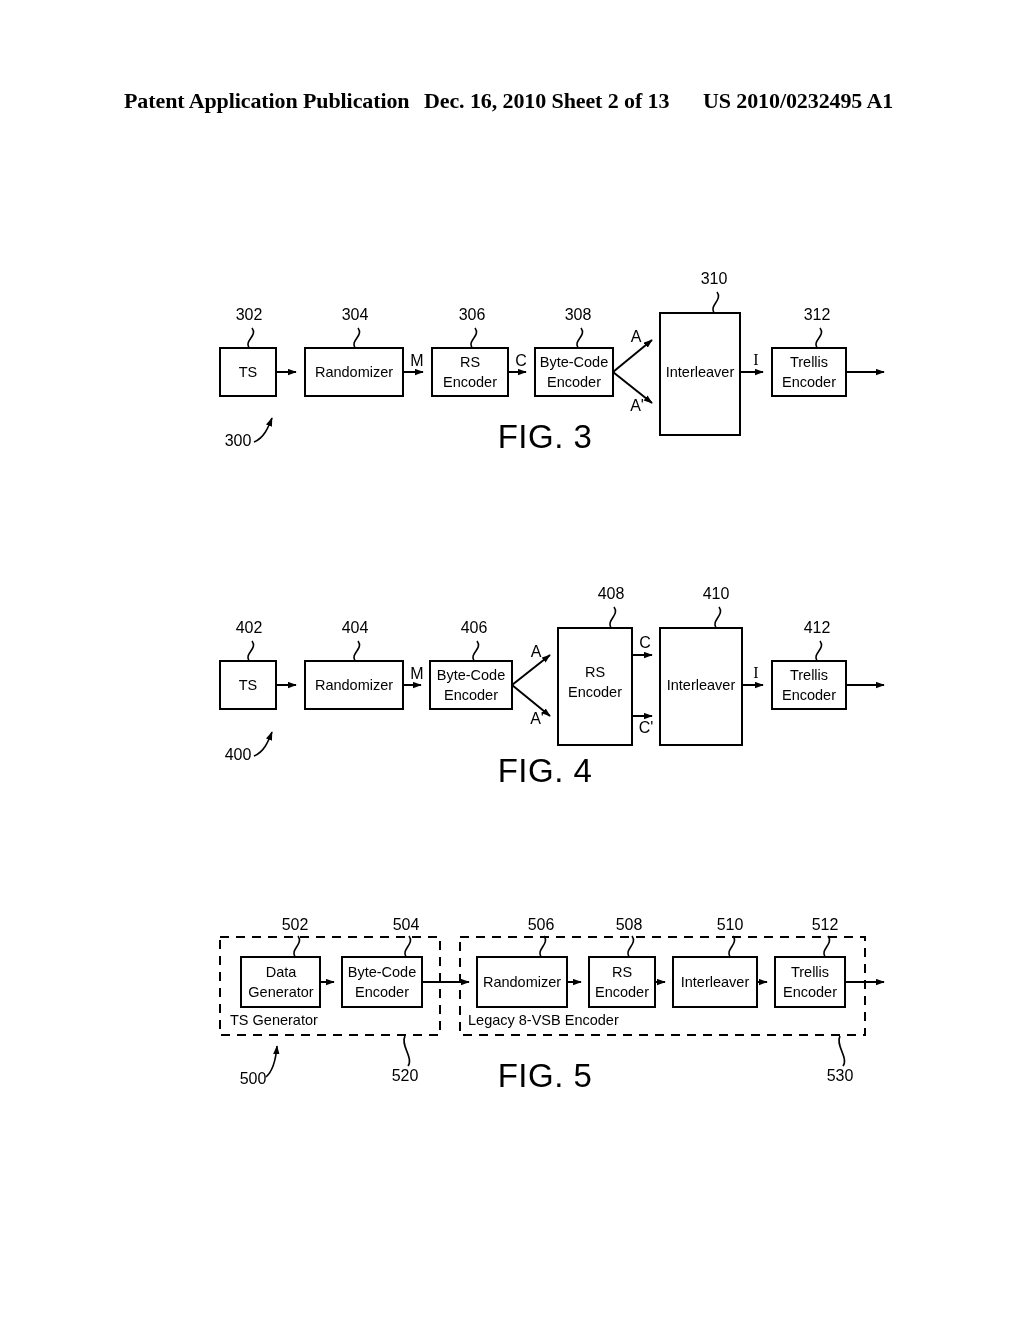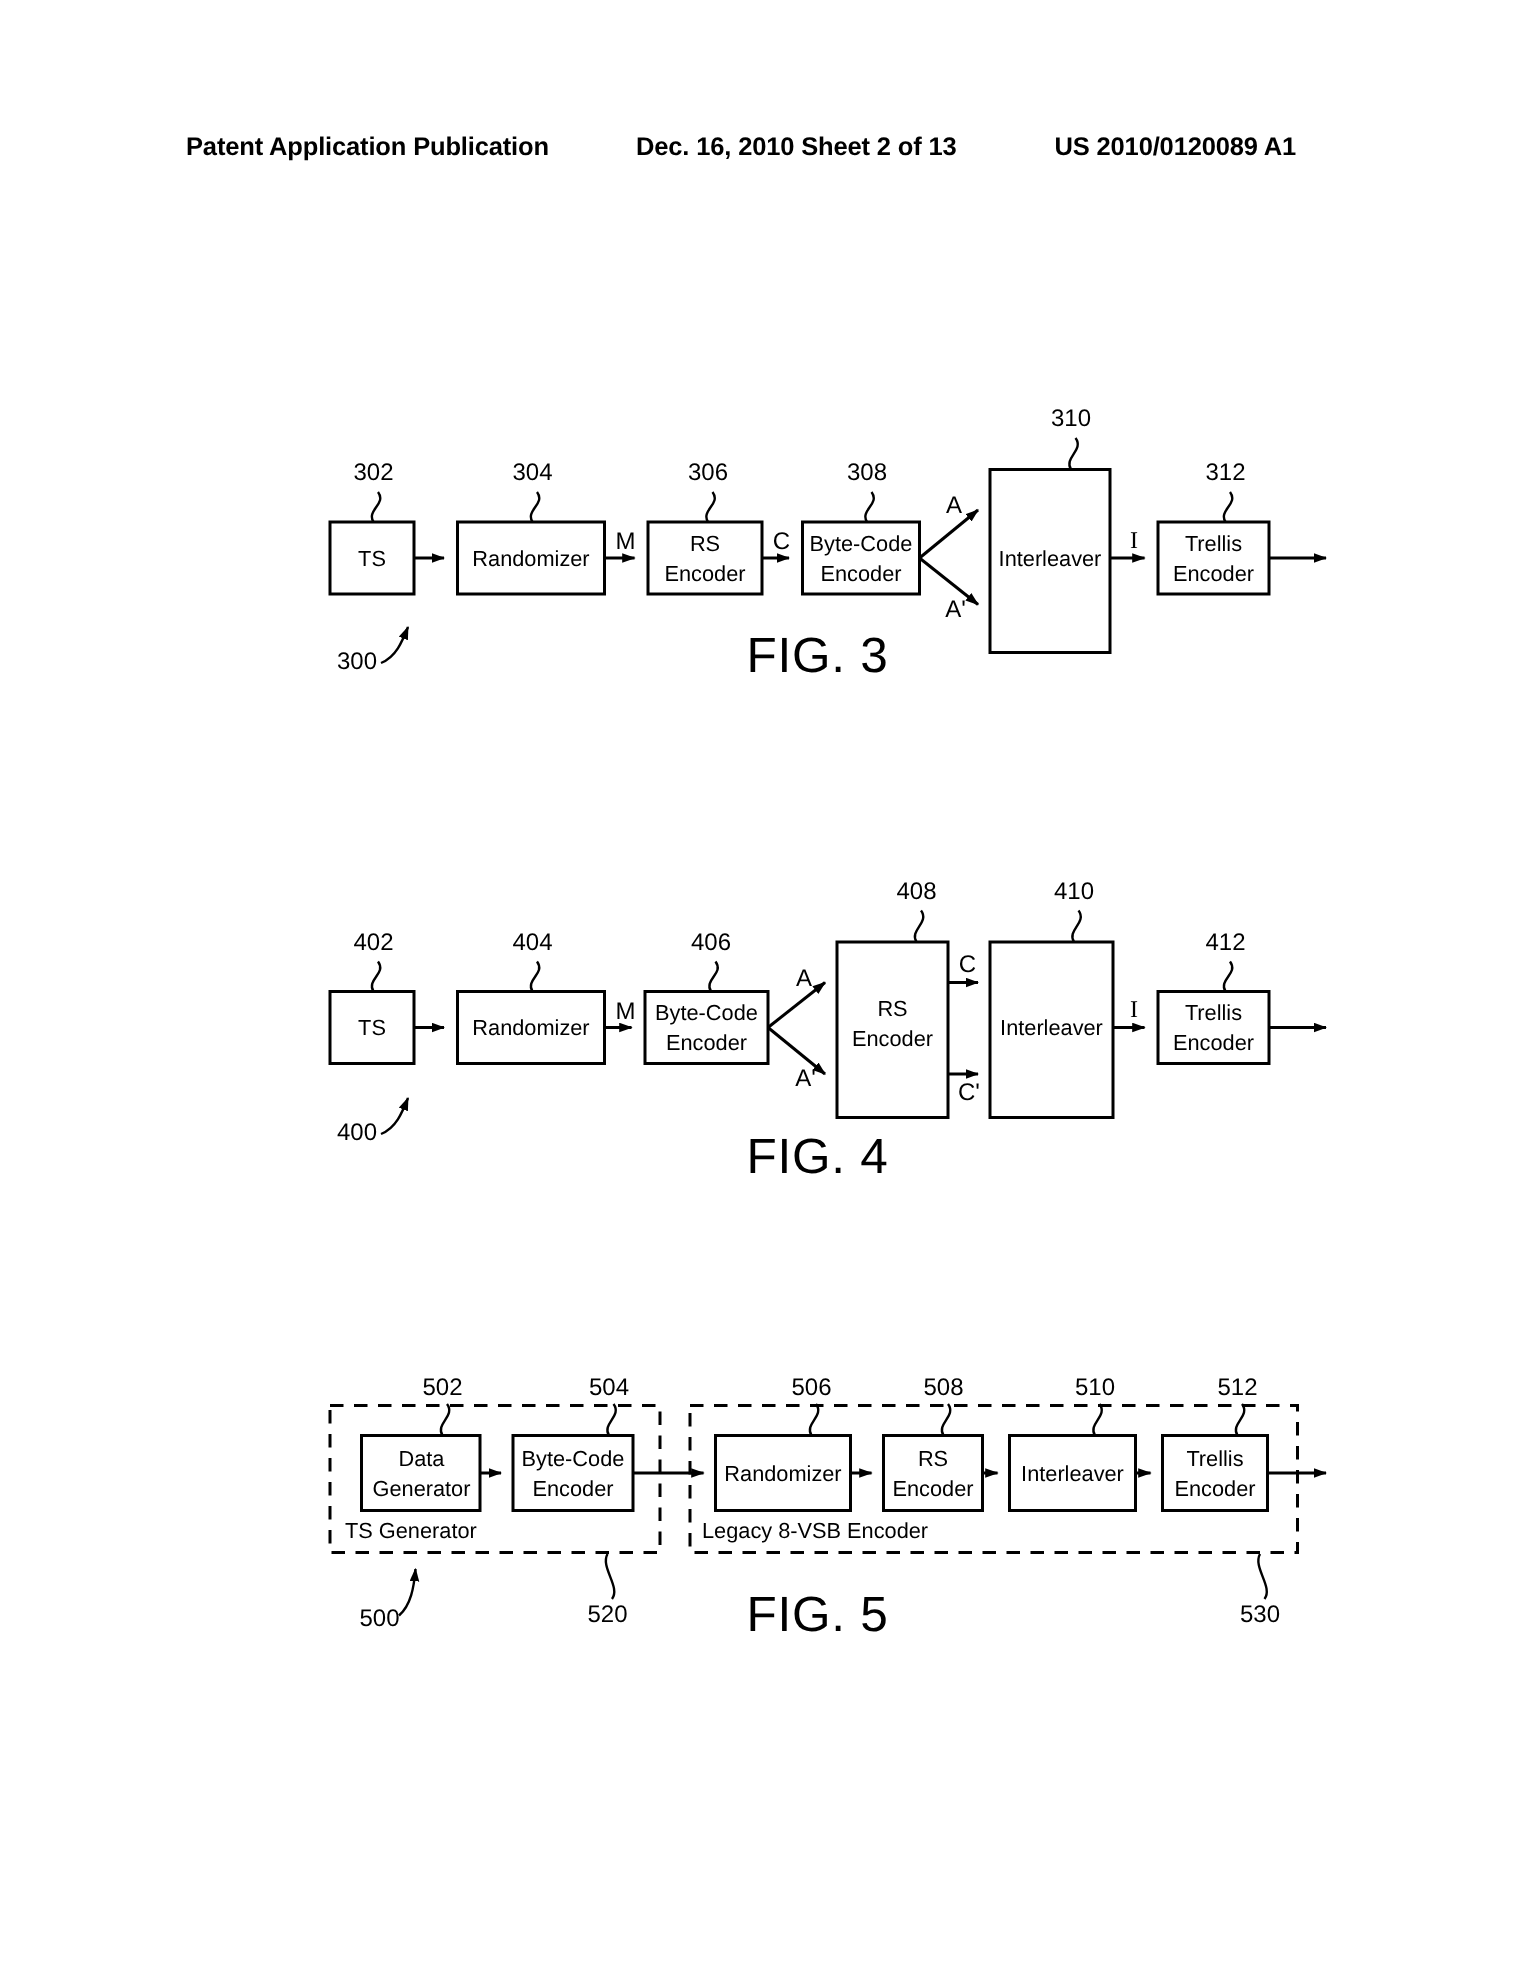--- a/index.html
+++ b/index.html
@@ -21,23 +21,23 @@
     width: 1024px;
     height: 1320px;
     background: #ffffff;
   }
   .hdr {
     position: absolute;
     top: 88px;
     left: 0;
     width: 826px;
     height: 30px;
-    font-family: Liberation Sans, sans-serif;
+    font-family: Liberation Serif, serif;
     font-weight: bold;
-    font-size: 17px;
+    font-size: 22px;
     letter-spacing: -0.1px;
     white-space: nowrap;
   }
   .hdr-left   { position: absolute; left: 124px; top: 0; }
   .hdr-mid    { position: absolute; left: 424px; top: 0; }
   .hdr-right  { position: absolute; left: 703px; top: 0; }
 
   svg { display: block; }
   #diagram {
     position: absolute;
@@ -61,21 +61,21 @@
   .lead        { stroke: #000000; stroke-width: 1.6; fill: none; }
 </style>
 </head>
 <body>
 
 <div id="page">
 
   <div class="hdr">
     <span class="hdr-left">Patent Application Publication</span>
     <span class="hdr-mid">Dec. 16, 2010   Sheet 2 of 13</span>
-    <span class="hdr-right">US 2010/0120089 A1</span>
+    <span class="hdr-right">US 2010/0232495 A1</span>
   </div>
 
   <svg id="diagram" viewBox="0 0 1024 1320">
     <defs>
       <marker id="ah" markerWidth="9" markerHeight="9" refX="8.2" refY="3.2" orient="auto" markerUnits="userSpaceOnUse">
         <path d="M0,0 L9,3.2 L0,6.4 Z" fill="#000"></path>
       </marker>
       <marker id="ahb" markerWidth="11" markerHeight="11" refX="10" refY="4" orient="auto" markerUnits="userSpaceOnUse">
         <path d="M0,0 L11,4 L0,8 Z" fill="#000"></path>
       </marker>

